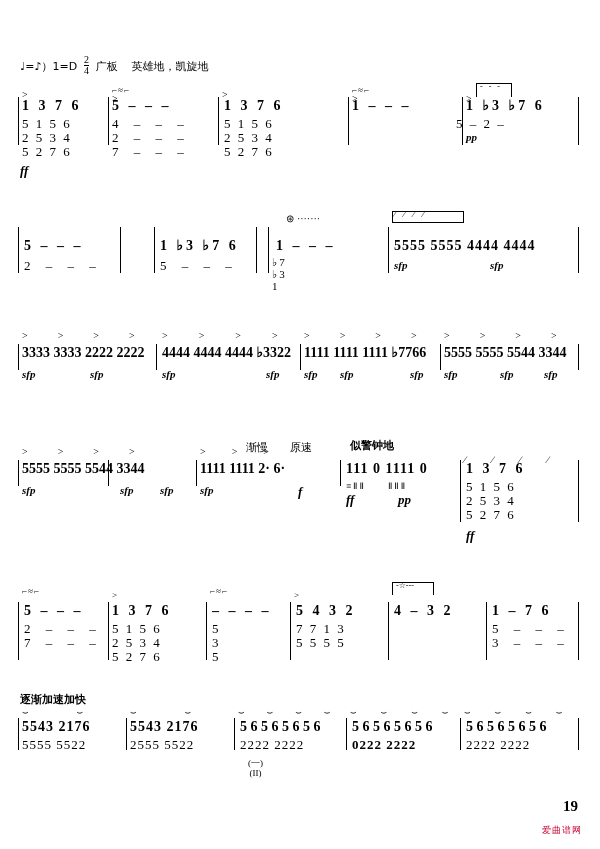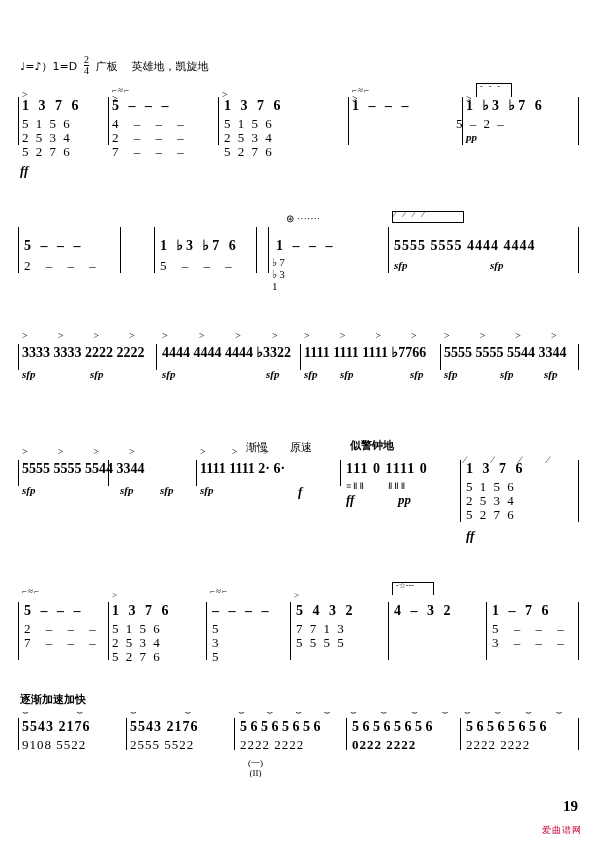--- a/index.html
+++ b/index.html
@@ -239,21 +239,21 @@
     <div class="bl" style="left:460px;top:22px;height:32px;"></div>
     <div class="bl" style="left:578px;top:22px;height:32px;"></div>
 
     <div class="mark" style="left:22px;top:10px;letter-spacing:48px;">⌣⌣</div>
     <div class="mark" style="left:130px;top:10px;letter-spacing:48px;">⌣⌣</div>
     <div class="mark" style="left:238px;top:10px;letter-spacing:22px;">⌣⌣⌣⌣</div>
     <div class="mark" style="left:350px;top:10px;letter-spacing:24px;">⌣⌣⌣⌣</div>
     <div class="mark" style="left:464px;top:10px;letter-spacing:24px;">⌣⌣⌣⌣</div>
 
     <div class="row mel" style="left:22px;top:24px;letter-spacing:1px;">5543 2176</div>
-    <div class="row" style="left:22px;top:42px;letter-spacing:1px;">9108 5522</div>
+    <div class="row" style="left:22px;top:42px;letter-spacing:1px;">5555 5522</div>
 
     <div class="row mel" style="left:130px;top:24px;letter-spacing:1px;">5543 2176</div>
     <div class="row" style="left:130px;top:42px;letter-spacing:1px;">2555 5522</div>
 
     <div class="row mel" style="left:240px;top:24px;letter-spacing:0px;">5 6 5 6  5 6 5 6</div>
     <div class="row" style="left:240px;top:42px;letter-spacing:1px;">2222 2222</div>
 
     <div class="row mel" style="left:352px;top:24px;letter-spacing:0px;">5 6 5 6  5 6 5 6</div>
     <div class="row" style="left:352px;top:42px;letter-spacing:1px;font-weight:bold;">0222 2222</div>
 

